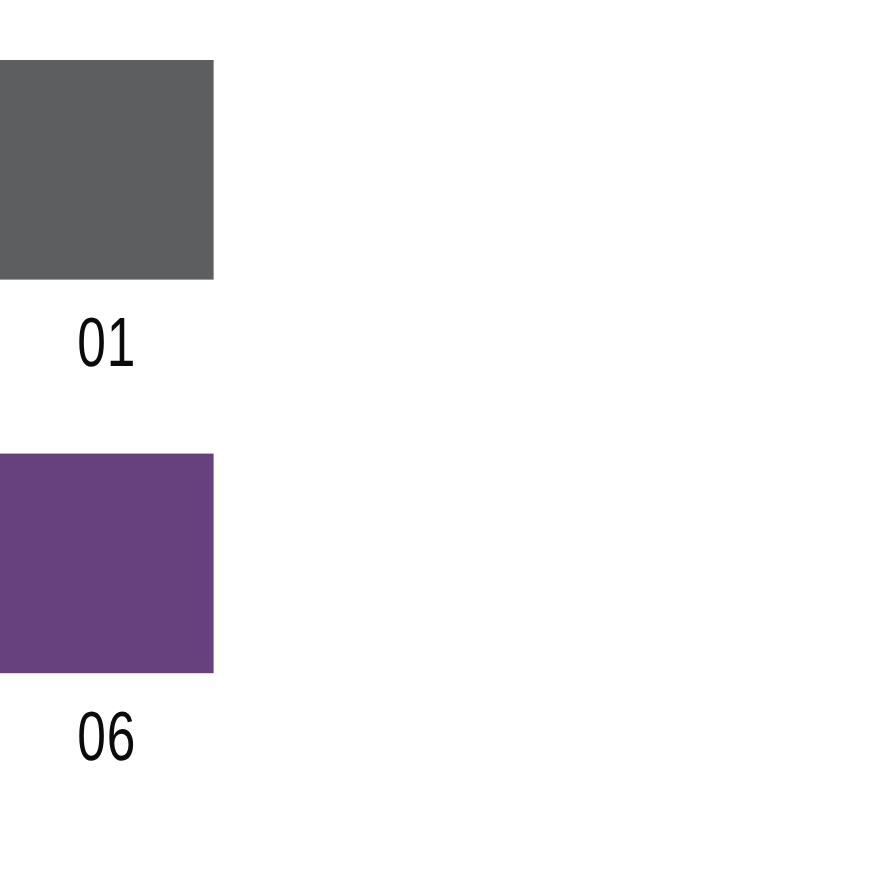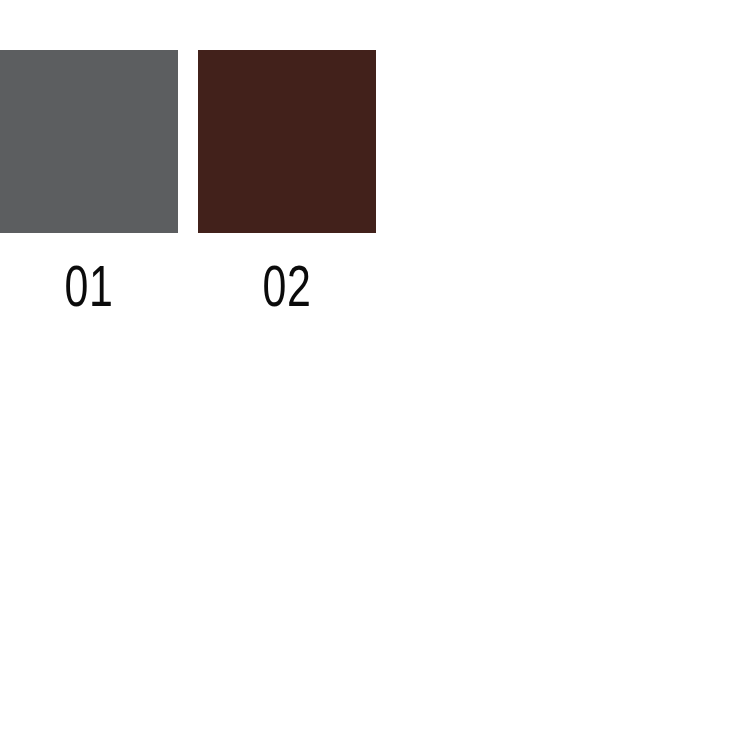--- a/index.html
+++ b/index.html
@@ -30,21 +30,21 @@
     display: flex;
     flex-direction: row;
     align-items: flex-start;
   }
 
   #swatch-row-1 { top: 50px; }
   #swatch-row-2 { top: 378px; }
 
   .swatch-cell {
     width: 178px;
-    margin-right: 20px;
+    margin-right: 8px;
     display: flex;
     flex-direction: column;
     align-items: center;
   }
 
   .swatch-chip {
     width: 178px;
     height: 183px;
     display: block;
   }
@@ -70,28 +70,28 @@
 
 <div id="palette-grid">
 
   <div class="swatch-row" id="swatch-row-1">
 
     <div class="swatch-cell">
       <span class="swatch-chip" style="background-color: rgb(92, 94, 96);"></span>
       <span class="swatch-label" style="color: rgb(11, 11, 11);">01</span>
     </div>
 
-    <div class="swatch-cell">
-      <span class="swatch-chip" style="background-color: rgb(66, 33, 27);"></span>
-      <span class="swatch-label" style="color: rgb(11, 11, 11);">02</span>
-    </div>
 
 
 
   </div>
 
   <div class="swatch-row" id="swatch-row-2">
 
 
+    <div class="swatch-cell">
+      <span class="swatch-chip" style="background-color: rgb(103, 64, 126);"></span>
+      <span class="swatch-label" style="color: rgb(11, 11, 11);">06</span>
+    </div>
 
   </div>
 
 </div>
 
 </body></html>

